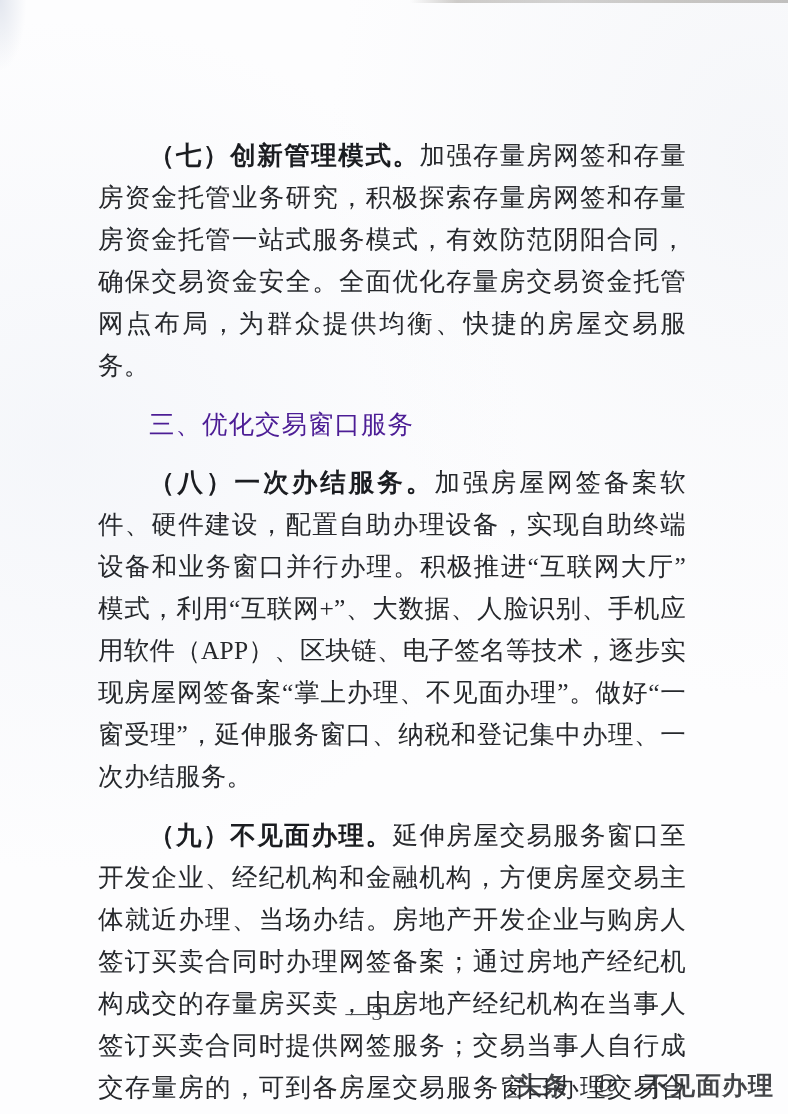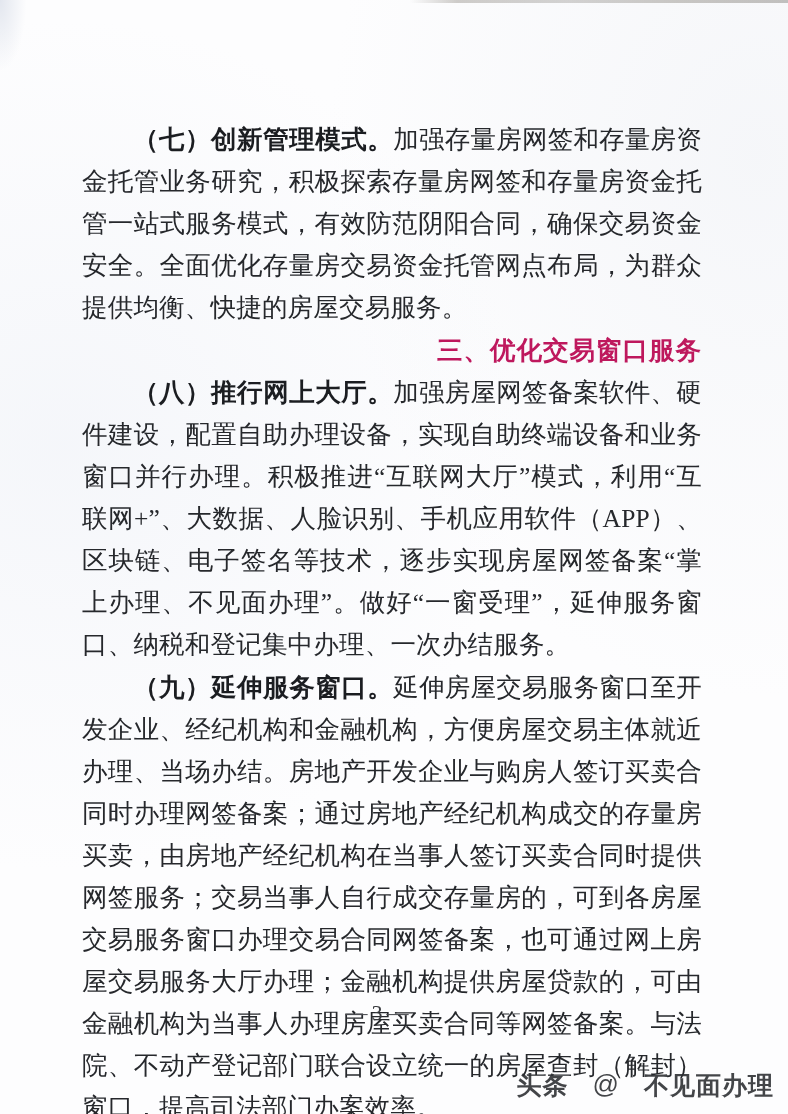--- a/index.html
+++ b/index.html
@@ -57,21 +57,21 @@
 
   
   .body-area {
     position: absolute;
     left: 82px;
     top: 118px;
     width: 620px;
   }
 
   p.para, p.heading {
-    margin: 0;
+    margin: 16px;
     padding: 0;
     font-size: 25.5px;
     line-height: 42px;
     text-align: justify;
     text-justify: inter-character;
     letter-spacing: 0.2px;
     text-indent: 0;
     color: #26282c;
   }
 
@@ -81,26 +81,26 @@
 
   
   .lead {
     font-weight: 700;
     font-family: "Liberation Sans", "DejaVu Sans", sans-serif;
     letter-spacing: 0.5px;
     color: #1b1d21;
   }
 
   p.heading {
-    font-weight: 700;
+    font-weight: 400;
     font-family: "Liberation Sans", "DejaVu Sans", sans-serif;
     text-indent: 2em;
-    text-align: right;
+    text-align: left;
     letter-spacing: 1px;
-    color: #be185d;
+    color: #4c1d95;
   }
 
   
   .page-number {
     position: absolute;
     left: 0;
     top: 1000px;
     width: 788px;
     text-align: center;
     padding-right: 30px;
@@ -141,23 +141,23 @@
   <div class="scan-tone"></div>
   <div class="scan-edge-top"></div>
   <div class="scan-edge-left"></div>
 
   <div class="body-area">
 
     <p class="para"><span class="lead">（七）创新管理模式。</span><span>加强存量房网签和存量房资金托管业务研究，积极探索存量房网签和存量房资金托管一站式服务模式，有效防范阴阳合同，确保交易资金安全。全面优化存量房交易资金托管网点布局，为群众提供均衡、快捷的房屋交易服务。</span></p>
 
     <p class="heading">三、优化交易窗口服务</p>
 
-    <p class="para"><span class="lead">（八）推行网上大厅。</span><span>加强房屋网签备案软件、硬件建设，配置自助办理设备，实现自助终端设备和业务窗口并行办理。积极推进“互联网大厅”模式，利用“互联网+”、大数据、人脸识别、手机应用软件（APP）、区块链、电子签名等技术，逐步实现房屋网签备案“掌上办理、不见面办理”。做好“一窗受理”，延伸服务窗口、纳税和登记集中办理、一次办结服务。</span></p>
+    <p class="para"><span class="lead">（八）一次办结服务。</span><span>加强房屋网签备案软件、硬件建设，配置自助办理设备，实现自助终端设备和业务窗口并行办理。积极推进“互联网大厅”模式，利用“互联网+”、大数据、人脸识别、手机应用软件（APP）、区块链、电子签名等技术，逐步实现房屋网签备案“掌上办理、不见面办理”。做好“一窗受理”，延伸服务窗口、纳税和登记集中办理、一次办结服务。</span></p>
 
-    <p class="para"><span class="lead">（九）延伸服务窗口。</span><span>延伸房屋交易服务窗口至开发企业、经纪机构和金融机构，方便房屋交易主体就近办理、当场办结。房地产开发企业与购房人签订买卖合同时办理网签备案；通过房地产经纪机构成交的存量房买卖，由房地产经纪机构在当事人签订买卖合同时提供网签服务；交易当事人自行成交存量房的，可到各房屋交易服务窗口办理交易合同网签备案，也可通过网上房屋交易服务大厅办理；金融机构提供房屋贷款的，可由金融机构为当事人办理房屋买卖合同等网签备案。与法院、不动产登记部门联合设立统一的房屋查封（解封）窗口，提高司法部门办案效率。</span></p>
+    <p class="para"><span class="lead">（九）不见面办理。</span><span>延伸房屋交易服务窗口至开发企业、经纪机构和金融机构，方便房屋交易主体就近办理、当场办结。房地产开发企业与购房人签订买卖合同时办理网签备案；通过房地产经纪机构成交的存量房买卖，由房地产经纪机构在当事人签订买卖合同时提供网签服务；交易当事人自行成交存量房的，可到各房屋交易服务窗口办理交易合同网签备案，也可通过网上房屋交易服务大厅办理；金融机构提供房屋贷款的，可由金融机构为当事人办理房屋买卖合同等网签备案。与法院、不动产登记部门联合设立统一的房屋查封（解封）窗口，提高司法部门办案效率。</span></p>
 
   </div>
 
   <div class="page-number">
     <span class="dash">—</span><span>3</span><span class="dash">—</span>
   </div>
 
   <div class="watermark">
     <span>头条</span>
     <span class="wm-at">@</span>

